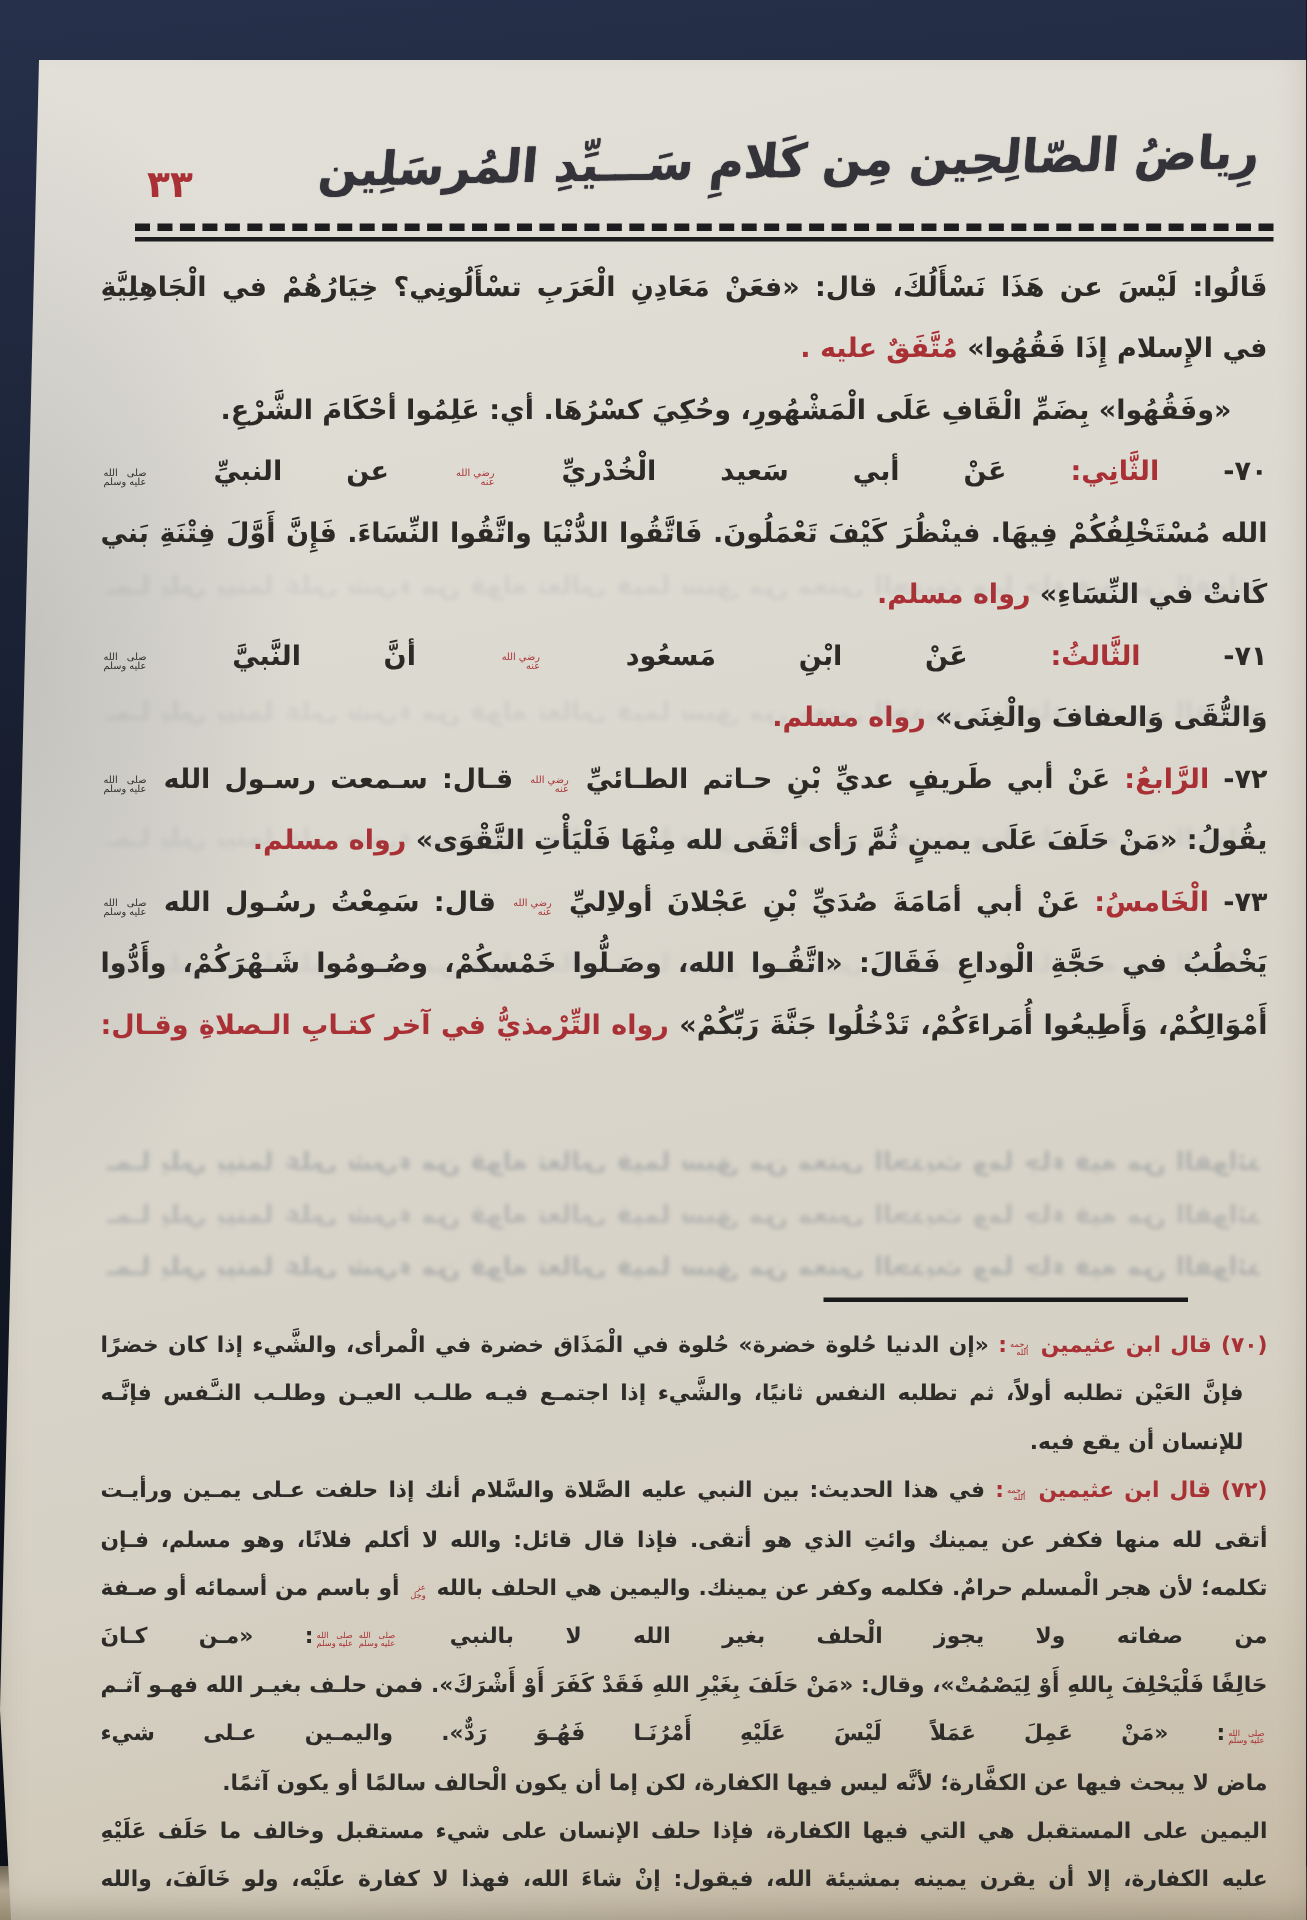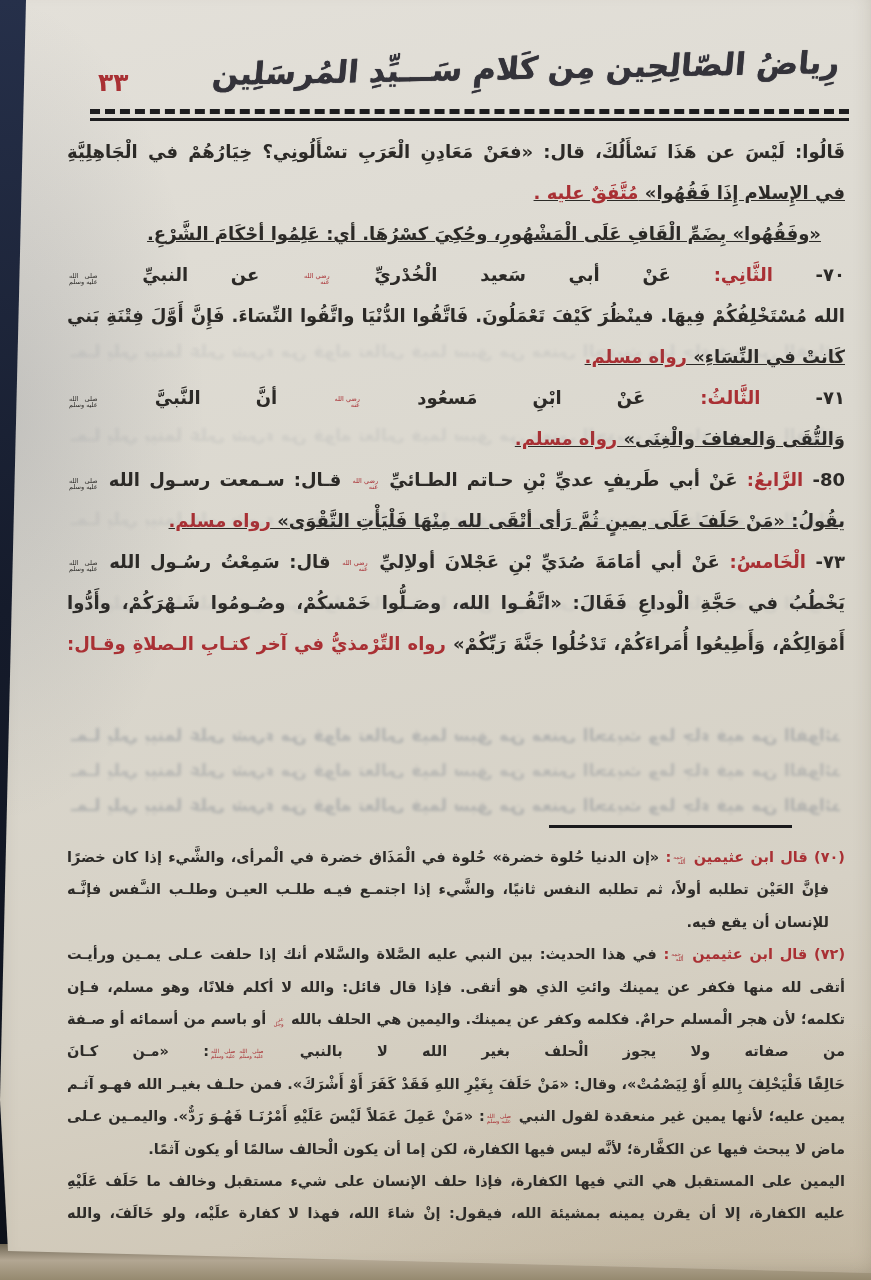--- a/index.html
+++ b/index.html
@@ -11,32 +11,32 @@
   .photo{position:absolute;inset:0;
     background:linear-gradient(175deg,#26304a 0%,#151b2b 45%,#0c0f16 100%);}
   .under-pages{position:absolute;left:0;right:0;bottom:0;height:36px;
     background:linear-gradient(180deg,#6e6553 0%,#b3a793 45%,#95896f 100%);}
   .paper{position:absolute;inset:0;
     clip-path:polygon(26px 0,871px 0,871px 1273px,8px 1251px,0 1100px);
     background:
       radial-gradient(ellipse 120% 60% at 85% 112%, rgba(160,140,105,.30), transparent 55%),
       radial-gradient(ellipse 38% 52% at 0% 32%, rgba(60,68,88,.17), transparent 62%),
       linear-gradient(168deg,#e3e0d9 0%,#dbd8cf 40%,#d6d1c5 72%,#cdc3b0 100%);
-    box-shadow:inset 0 -12px 26px -10px rgba(80,70,50,.40);}
+    box-shadow:inset 0 -12px 26px -10px rgba(80,70,50,.40);margin-top:40px;}
   .page-number{position:absolute;top:68px;left:98px;font-size:25px;font-weight:bold;color:var(--red);}
   .title{position:absolute;top:50px;right:32px;direction:rtl;color:#34333a;
     font-size:31px;font-weight:bold;transform:skewX(-6deg) rotate(-1.1deg);
     text-shadow:0 0 .7px #34333a;white-space:nowrap;}
   .rule{position:absolute;top:109px;left:90px;right:22px;}
   .rule-dash{height:0;border-top:5px dashed #1d1d1f;}
   .rule-solid{height:0;border-top:3px solid #1d1d1f;margin-top:4px;}
   .main-text{position:absolute;top:131px;right:26px;width:778px;direction:rtl;}
   .bline{height:41px;line-height:41px;font-size:18px;font-weight:bold;color:var(--ink);
     text-align:justify;text-align-last:justify;overflow:hidden;}
-  .bline.end{text-align-last:auto;text-decoration:underline;}
+  .bline.end{text-align-last:auto;}
   .footnotes{position:absolute;top:841px;right:26px;width:778px;direction:rtl;}
   .fline{height:32.4px;line-height:32.4px;font-size:14.5px;font-weight:bold;color:#2e2c29;
     text-align:justify;text-align-last:justify;overflow:hidden;}
   .fline.end{text-align-last:auto;}
   .footnote-rule{position:absolute;top:825px;left:549px;width:243px;height:3px;background:#1a1a1c;}
   .red{color:var(--red);}
   .sym{display:inline-block;vertical-align:-3px;margin:0 2px;text-align:left;font-weight:normal;}
   .sym div{font-size:6.5px;line-height:6px;}
   .fline .sym{vertical-align:-2px;}
   .fline .sym div{font-size:5.5px;line-height:5px;}
@@ -59,37 +59,37 @@
     </div>
     <div class="main-text" id="body-lines">
         <div class="bline"><span>قَالُوا: لَيْسَ عن هَذَا نَسْأَلُكَ، قال: «فعَنْ مَعَادِنِ الْعَرَبِ تسْأَلُونِي؟ خِيَارُهُمْ في الْجَاهِلِيَّةِ خِيَارُهُمْ</span></div>
         <div class="bline end"><span>في الإِسلام إِذَا فَقُهُوا» </span><span class="red">مُتَّفَقٌ عليه .</span></div>
         <div class="bline end" style="padding-right: 24px;"><span>«وفَقُهُوا» بِضَمِّ الْقَافِ عَلَى الْمَشْهُورِ، وحُكِيَ كسْرُهَا. أي: عَلِمُوا أحْكَامَ الشَّرْعِ.</span></div>
         <div class="bline"><span>٧٠- </span><span class="red">الثَّانِي:</span><span> عَنْ أبي سَعيد الْخُدْريِّ </span><span class="sym red"><div>رضي الله</div><div>عنه</div></span><span> عن النبيِّ </span><span class="sym"><div>صلى الله</div><div>عليه وسلم</div></span></div>
         <div class="bline"><span>الله مُسْتَخْلِفُكُمْ فِيهَا. فينْظُرَ كَيْفَ تَعْمَلُونَ. فَاتَّقُوا الدُّنْيَا واتَّقُوا النِّسَاءَ. فَإِنَّ أَوَّلَ فِتْنَةِ بَني إِسْرَائيلَ</span></div>
         <div class="bline end"><span>كَانتْ في النِّسَاءِ» </span><span class="red">رواه مسلم.</span></div>
         <div class="bline"><span>٧١- </span><span class="red">الثَّالثُ:</span><span> عَنْ ابْنِ مَسعُود </span><span class="sym red"><div>رضي الله</div><div>عنه</div></span><span> أنَّ النَّبيَّ </span><span class="sym"><div>صلى الله</div><div>عليه وسلم</div></span></div>
         <div class="bline end"><span>وَالتُّقَى وَالعفافَ والْغِنَى» </span><span class="red">رواه مسلم.</span></div>
-        <div class="bline"><span>80- </span><span class="red">الرَّابعُ:</span><span> عَنْ أبي طَريفٍ عديِّ بْنِ حـاتم الطـائيِّ </span><span class="sym red"><div>رضي الله</div><div>عنه</div></span><span> قـال: سـمعت رسـول الله </span><span class="sym"><div>صلى الله</div><div>عليه وسلم</div></span></div>
+        <div class="bline"><span>٧٢- </span><span class="red">الرَّابعُ:</span><span> عَنْ أبي طَريفٍ عديِّ بْنِ حـاتم الطـائيِّ </span><span class="sym red"><div>رضي الله</div><div>عنه</div></span><span> قـال: سـمعت رسـول الله </span><span class="sym"><div>صلى الله</div><div>عليه وسلم</div></span></div>
         <div class="bline end"><span>يقُولُ: «مَنْ حَلَفَ عَلَى يمينٍ ثُمَّ رَأى أتْقَى لله مِنْهَا فَلْيَأْتِ التَّقْوَى» </span><span class="red">رواه مسلم.</span></div>
         <div class="bline"><span>٧٣- </span><span class="red">الْخَامسُ:</span><span> عَنْ أبي أمَامَةَ صُدَيِّ بْنِ عَجْلانَ أولاِليِّ </span><span class="sym red"><div>رضي الله</div><div>عنه</div></span><span> قال: سَمِعْتُ رسُـول الله </span><span class="sym"><div>صلى الله</div><div>عليه وسلم</div></span></div>
         <div class="bline"><span>يَخْطُبُ في حَجَّةِ الْوداعِ فَقَالَ: «اتَّقُـوا الله، وصَـلُّوا خَمْسكُمْ، وصُـومُوا شَـهْرَكُمْ، وأَدُّوا زَكَـاةَ</span></div>
         <div class="bline"><span>أَمْوَالِكُمْ، وَأَطِيعُوا أُمَراءَكُمْ، تَدْخُلُوا جَنَّةَ رَبِّكُمْ» </span><span class="red">رواه التِّرْمذيُّ في آخر كتـابِ الـصلاةِ وقـال: حـديثٌ</span></div>
       </div>
     <div class="footnote-rule"></div>
     <div class="footnotes" id="footnote-lines">
         <div class="fline"><span class="red">(٧٠) قال ابن عثيمين </span><span class="sym red"><div>رحمه</div><div>الله</div></span><span class="red">: </span><span>«إن الدنيا حُلوة خضرة» حُلوة في الْمَذَاق خضرة في الْمرأى، والشَّيء إذا كان خضرًا حلوًا</span></div>
         <div class="fline" style="padding-right: 16px;"><span>فإنَّ العَيْن تطلبه أولاً، ثم تطلبه النفس ثانيًا، والشَّيء إذا اجتمـع فيـه طلـب العيـن وطلـب النـَّفس فإنَّـه يُوشـك</span></div>
         <div class="fline end" style="padding-right: 16px;"><span>للإنسان أن يقع فيه.</span></div>
         <div class="fline"><span class="red">(٧٢) قال ابن عثيمين </span><span class="sym red"><div>رحمه</div><div>الله</div></span><span class="red">: </span><span>في هذا الحديث: بين النبي عليه الصَّلاة والسَّلام أنك إذا حلفت عـلى يمـين ورأيـت غيرهـا</span></div>
         <div class="fline"><span>أتقى لله منها فكفر عن يمينك وائتِ الذي هو أتقى. فإذا قال قائل: والله لا أكلم فلانًا، وهو مسلم، فـإن الأتقـى لله أن</span></div>
         <div class="fline"><span>تكلمه؛ لأن هجر الْمسلم حرامٌ. فكلمه وكفر عن يمينك. واليمين هي الحلف بالله </span><span class="sym red"><div>عز</div><div>وجل</div></span><span> أو باسم من أسمائه أو صـفة</span></div>
         <div class="fline"><span>من صفاته ولا يجوز الْحلف بغير الله لا بالنبي </span><span class="sym red"><div>صلى الله</div><div>عليه وسلم</div></span><span class="sym red"><div>صلى الله</div><div>عليه وسلم</div></span><span>: «مـن كـانَ</span></div>
         <div class="fline"><span>حَالِفًا فَلْيَحْلِفَ بِاللهِ أَوْ لِيَصْمُتْ»، وقال: «مَنْ حَلَفَ بِغَيْرِ اللهِ فَقَدْ كَفَرَ أَوْ أَشْرَكَ». فمن حلـف بغيـر الله فهـو آثـم ولا</span></div>
-        <div class="fline"><span>يمين عليه؛ لأنها يمين غير منعقدة لقول النبي </span><span class="sym red"><div>صلى الله</div><div>عليه وسلم</div></span><span>: «مَنْ عَمِلَ عَمَلاً لَيْسَ عَلَيْهِ أَمْرُنَـا فَهُـوَ رَدٌّ». واليمـين عـلى شيء</span></div>
+        <div class="fline"><span class="sym red"><div>صلى الله</div><div>عليه وسلم</div></span><span>: «مَنْ عَمِلَ عَمَلاً لَيْسَ عَلَيْهِ أَمْرُنَـا فَهُـوَ رَدٌّ». واليمـين عـلى شيء</span></div>
         <div class="fline end"><span>ماض لا يبحث فيها عن الكفَّارة؛ لأنَّه ليس فيها الكفارة، لكن إما أن يكون الْحالف سالمًا أو يكون آثمًا.</span></div>
         <div class="fline"><span>اليمين على المستقبل هي التي فيها الكفارة، فإذا حلف الإنسان على شيء مستقبل وخالف ما حَلَف عَلَيْهِ وجَبَـتْ</span></div>
         <div class="fline end"><span>عليه الكفارة، إلا أن يقرن يمينه بمشيئة الله، فيقول: إنْ شاءَ الله، فهذا لا كفارة علَيْه، ولو خَالَفَ، والله الموفق.</span></div>
       </div>
   <div class="ghost-row" style="top: 338px; opacity: 0.1;">ـمـا يلي بينما على شيء من قوله تعالى فيما سبق من معنى الحديث وما جاء فيه من الفوائد والأحكام المستنبطة منه والله أعلم</div>
       <div class="ghost-row" style="top: 422px; opacity: 0.1;">ـمـا يلي بينما على شيء من قوله تعالى فيما سبق من معنى الحديث وما جاء فيه من الفوائد والأحكام المستنبطة منه والله أعلم</div>
       <div class="ghost-row" style="top: 506px; opacity: 0.09;">ـمـا يلي بينما على شيء من قوله تعالى فيما سبق من معنى الحديث وما جاء فيه من الفوائد والأحكام المستنبطة منه والله أعلم</div>
       <div class="ghost-row" style="top: 590px; opacity: 0.08;">ـمـا يلي بينما على شيء من قوله تعالى فيما سبق من معنى الحديث وما جاء فيه من الفوائد والأحكام المستنبطة منه والله أعلم</div>
       <div class="ghost-row" style="top: 722px; opacity: 0.3;">ـمـا يلي بينما على شيء من قوله تعالى فيما سبق من معنى الحديث وما جاء فيه من الفوائد والأحكام المستنبطة منه والله أعلم</div>
       <div class="ghost-row" style="top: 757px; opacity: 0.26;">ـمـا يلي بينما على شيء من قوله تعالى فيما سبق من معنى الحديث وما جاء فيه من الفوائد والأحكام المستنبطة منه والله أعلم</div>

